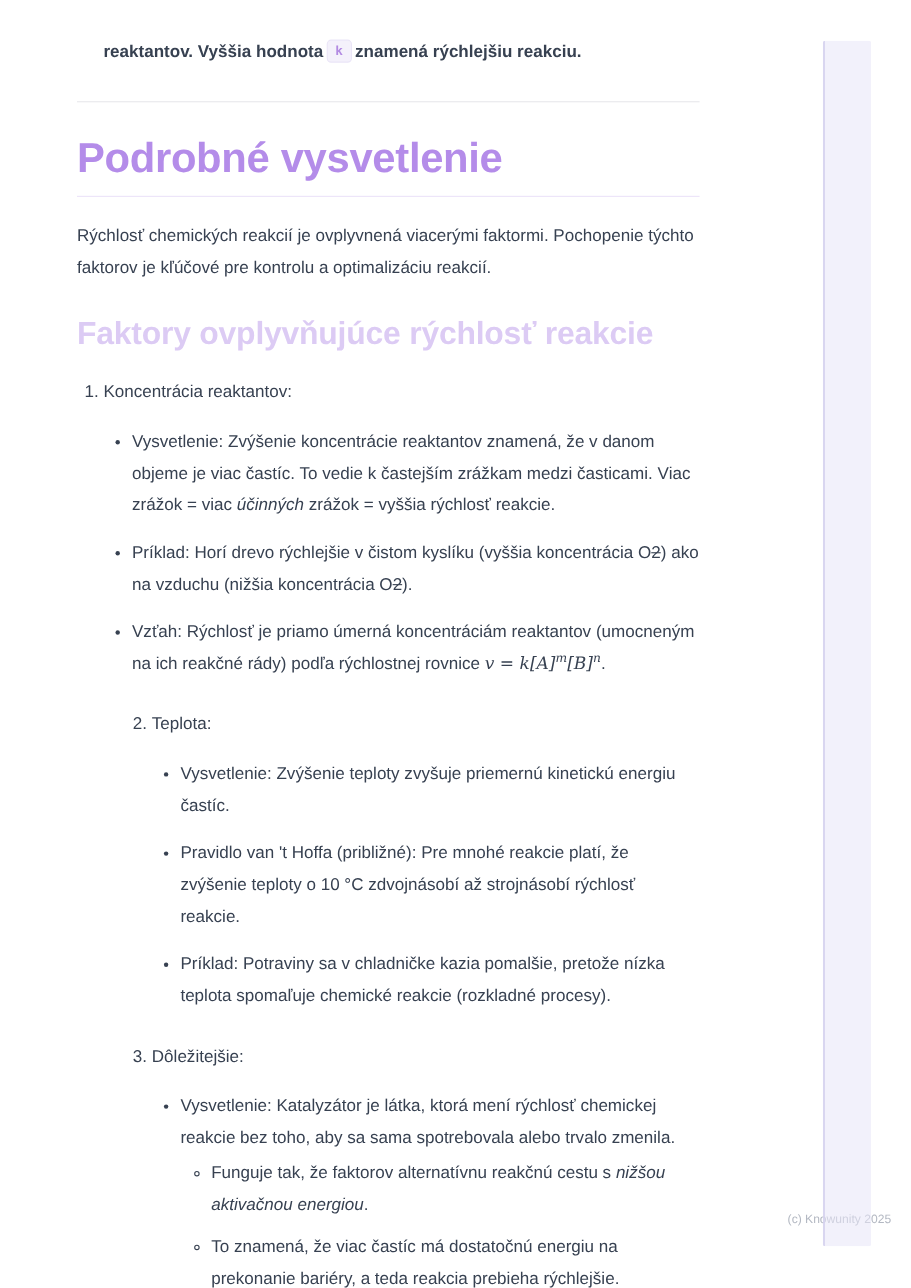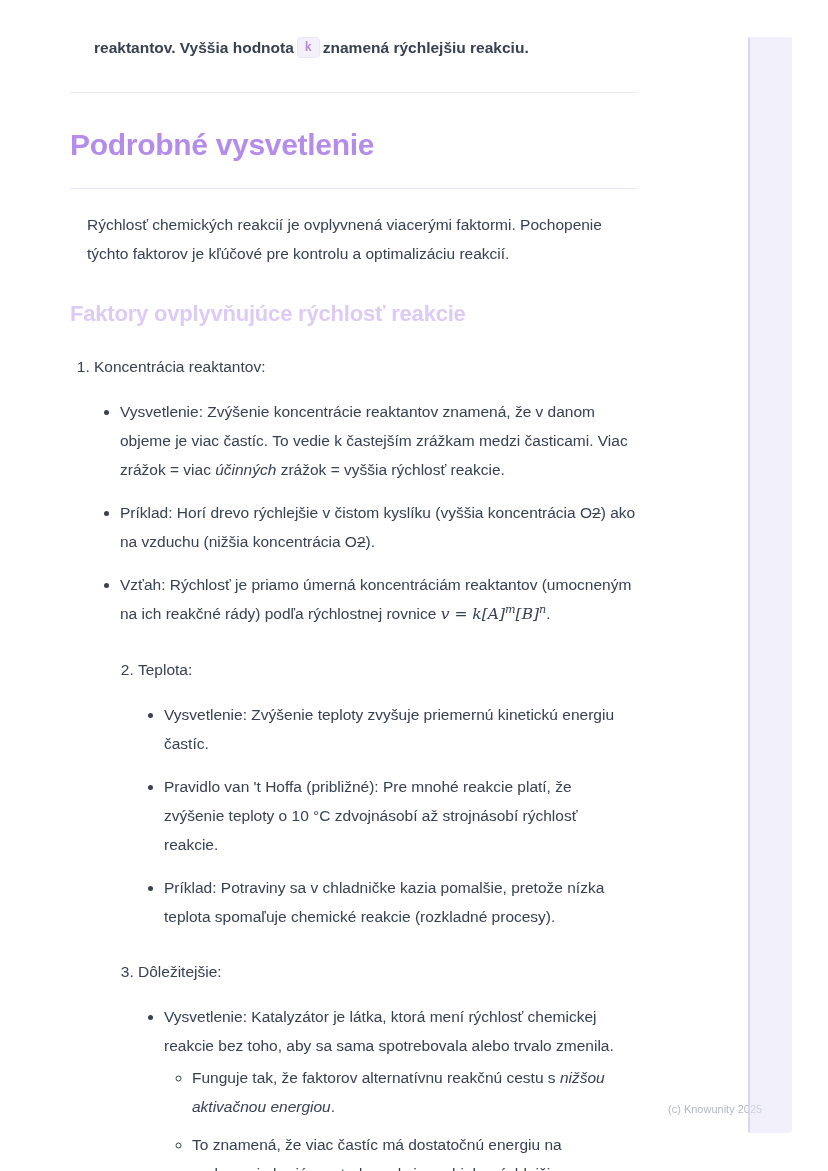--- a/index.html
+++ b/index.html
@@ -11,28 +11,28 @@
     font-family: "Liberation Sans", sans-serif;
     color: #374151;
   }
   .content {
     position: absolute; left: 70px; top: 0; width: 566px;
     font-size: 15.5px; line-height: 29px;
   }
   .fragment { margin: 33px 0 0; padding-left: 24px; font-weight: bold; }
   hr.divider { border: 0; border-top: 1px solid #e8e8ec; margin: 30px 0 0; }
   h1.page-title {
-    font-size: 30px; line-height: 37px; font-weight: 700;
+    font-size: 38px; line-height: 37px; font-weight: 700;
     color: #b48ce9; margin: 33px 0 0;
-    padding-bottom: 25px; border-bottom: 1px solid #ece3f9;
+    padding-bottom: 15px; border-bottom: 1px solid #ece3f9;
     letter-spacing: -0.3px;
   }
-  p.lead { margin: 21px 17px 0; }
+  p.lead { margin: 21px 0 0; }
   h2.section-subtitle {
-    font-size: 22px; line-height: 30px; font-weight: 700;
+    font-size: 29px; line-height: 30px; font-weight: 700;
     color: #dccbf4; margin: 31px 0 0; letter-spacing: -0.2px;
   }
   ol.factors { margin: 23px 0 0; padding-left: 24px; }
   ol.factors > li + li { margin-top: 26px; margin-left: 44px; }
   ul.bullets { list-style: disc; padding-left: 26px; margin: 16px 0 0; }
   ul.bullets > li + li { margin-top: 14px; }
   ul.subs { list-style: circle; padding-left: 28px; margin: 3px 0 0; }
   ul.subs > li + li { margin-top: 9px; }
   strong { font-weight: 400; }
   .em { font-style: italic; }
@@ -42,21 +42,21 @@
   sup.math { font-size: 0.72em; line-height: 0; }
   .code-badge {
     font-family: "DejaVu Sans Mono", monospace;
     font-size: 11.5px; line-height: 14px;
     color: #b28ae2; background: #f4f1fb;
     border: 1px solid #eae5f7; border-radius: 4px;
     padding: 2px 7px 3px; margin: 0 3px;
     display: inline-block; vertical-align: 2px;
   }
   .footer-copyright {
-    position: absolute; left: 668px; top: 1102px;
+    position: absolute; left: 716px; top: 1102px;
     font-size: 11px; line-height: 14px; color: #b3b8c2;
   }
   .edge-strip {
     position: absolute; left: 748px; top: 37px;
     width: 42px; height: 1096px;
     background: rgba(231, 229, 247, 0.55);
     border-left: 2px solid rgba(211, 208, 237, 0.8);
     border-radius: 2px;
     z-index: 5;
   }

